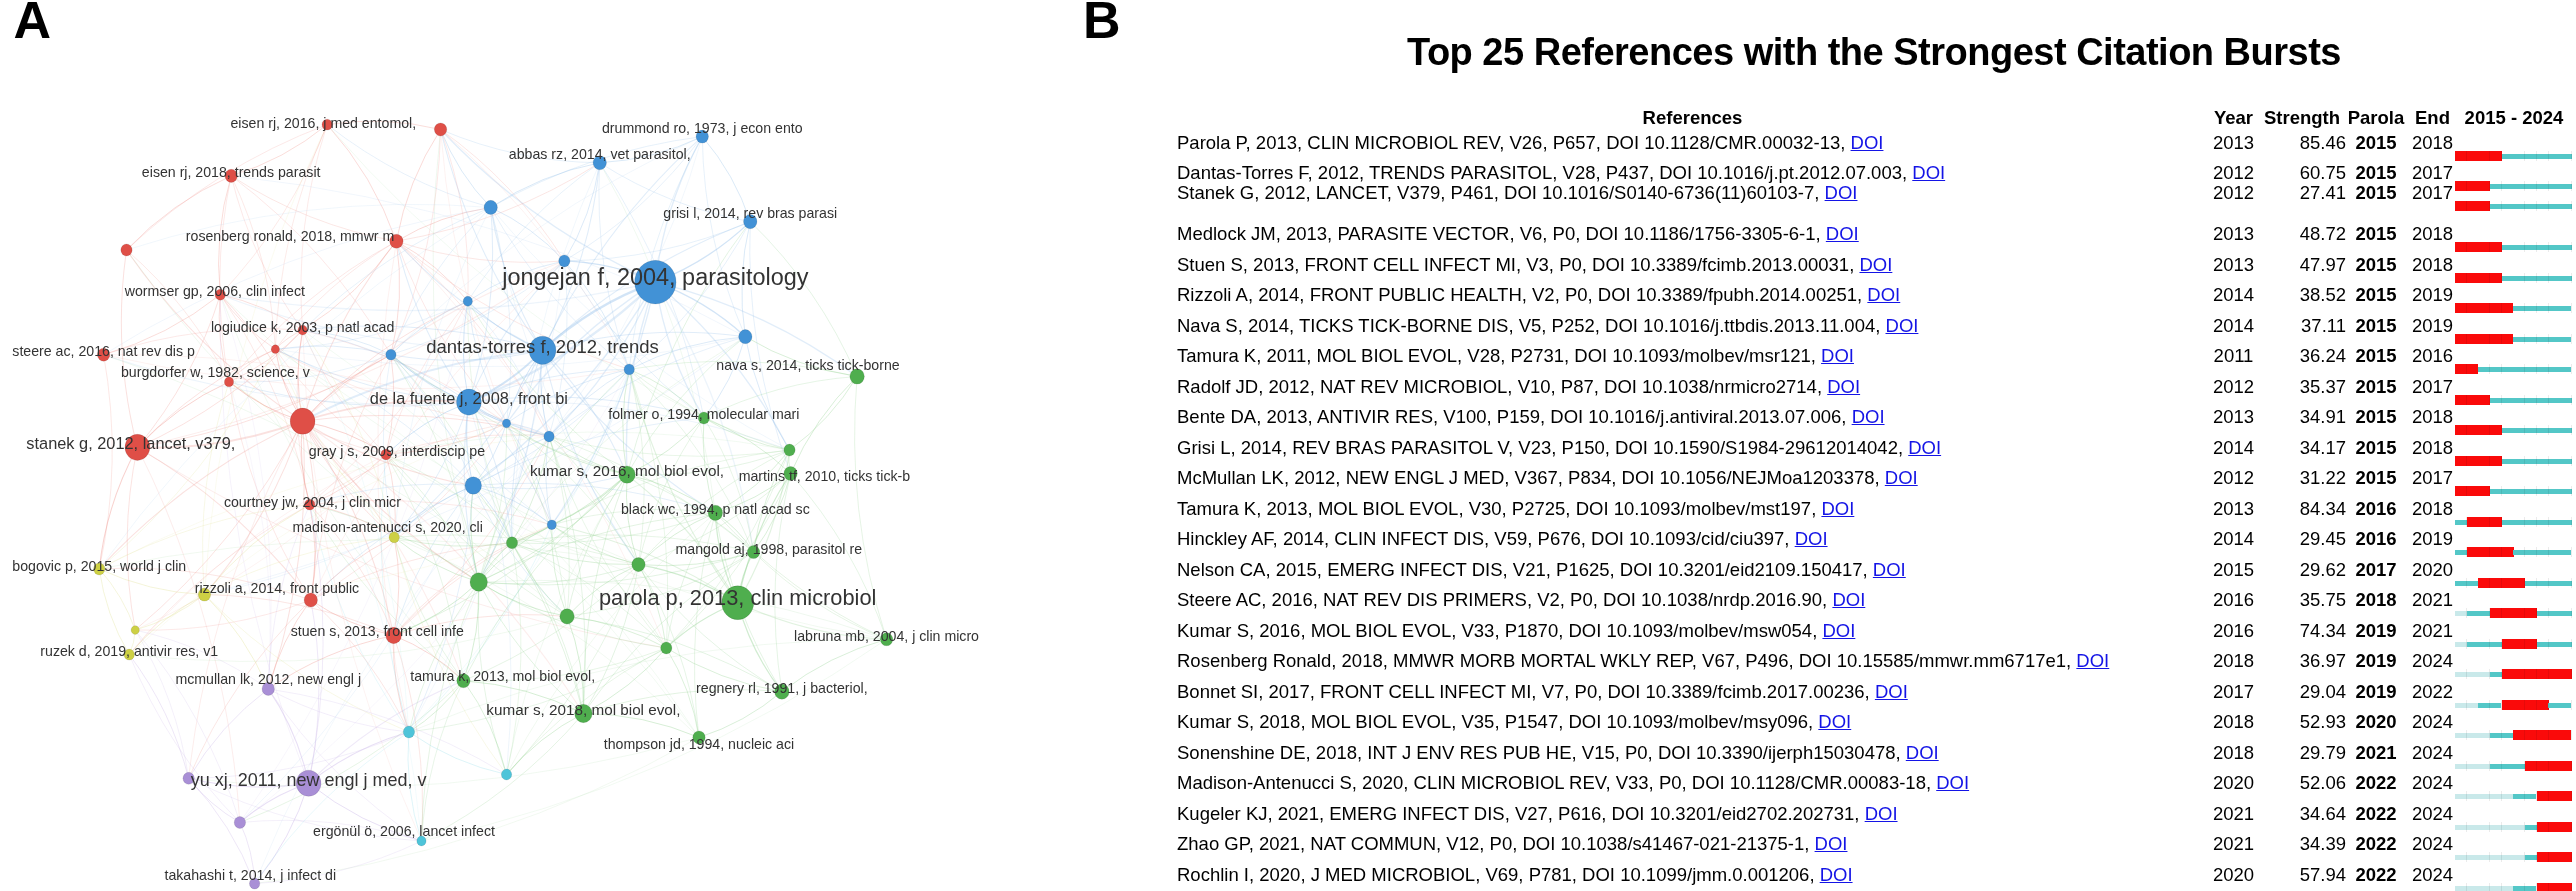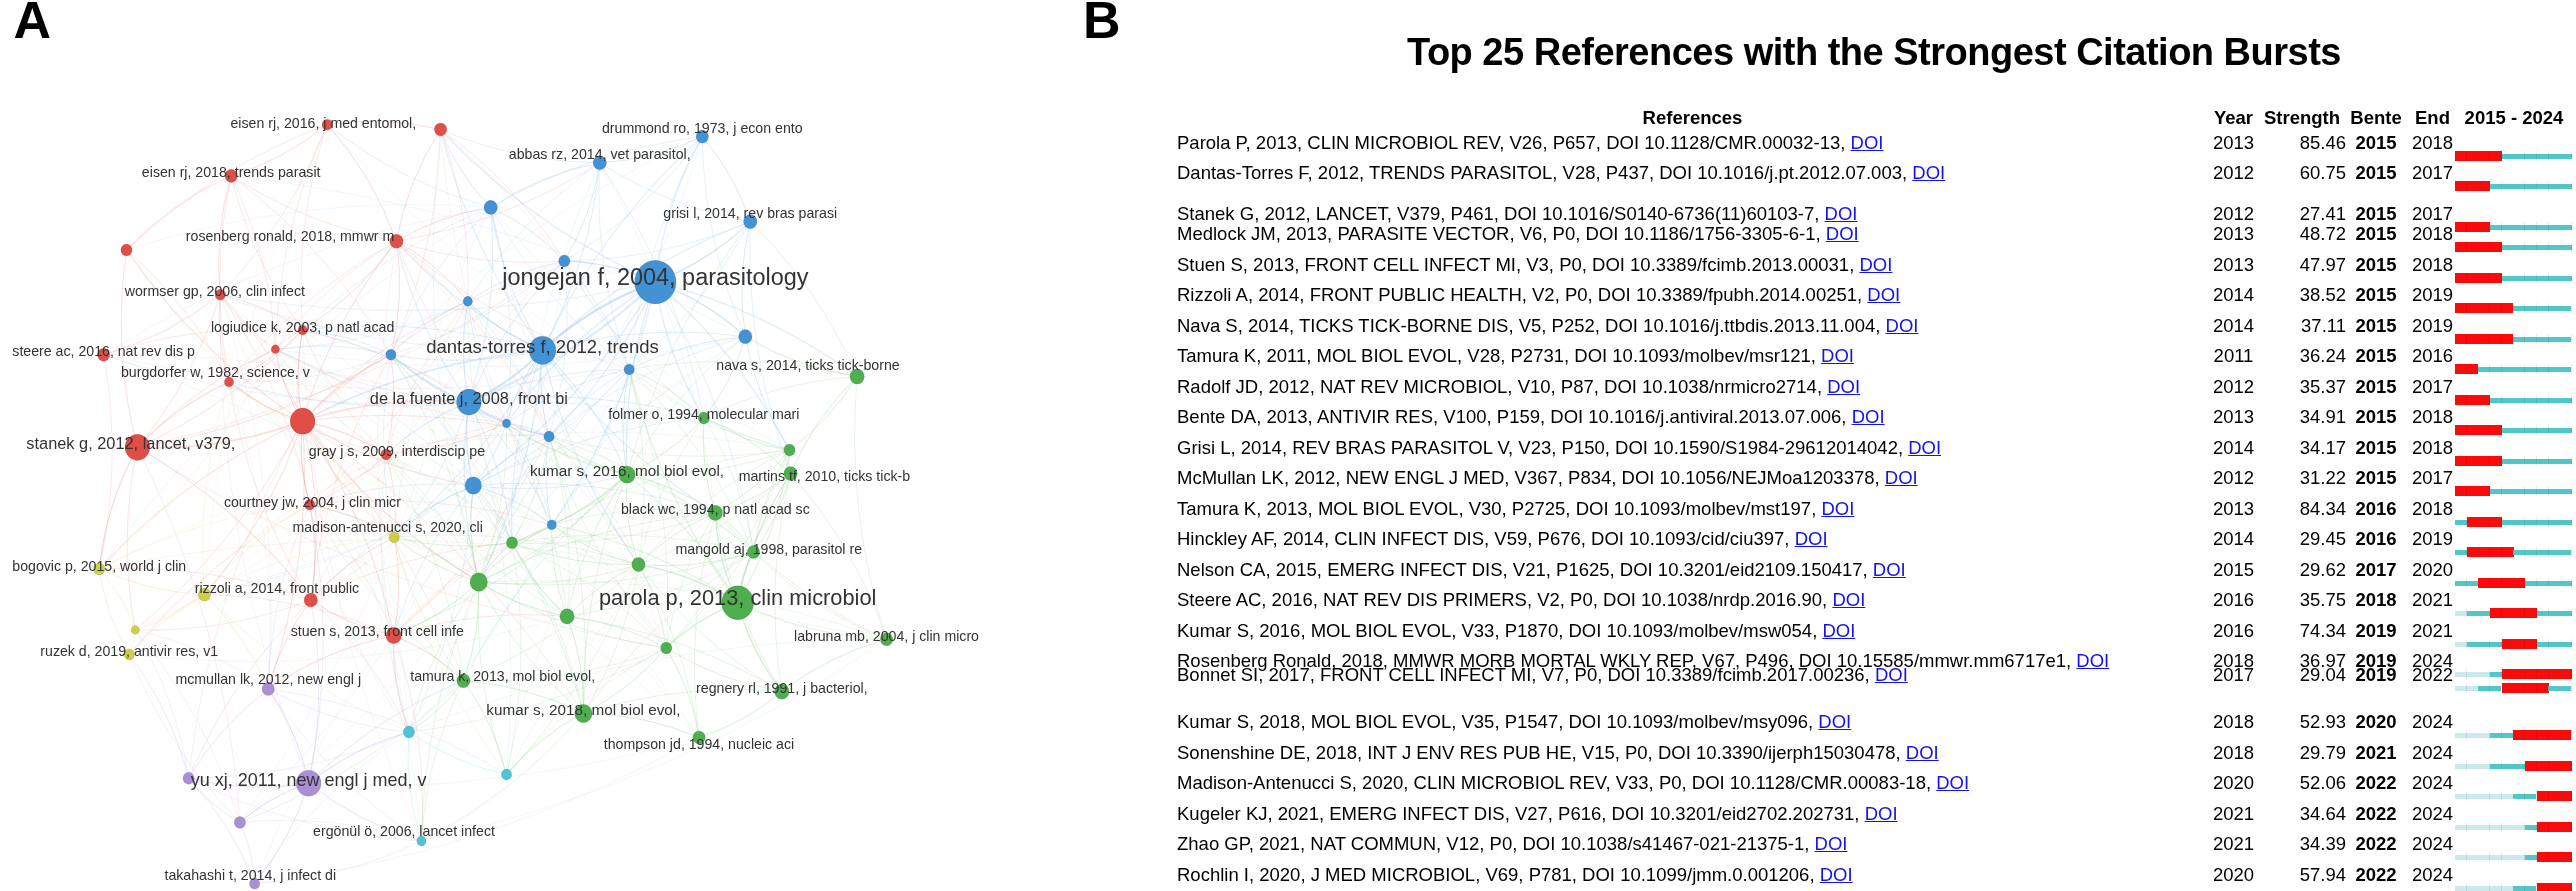--- a/index.html
+++ b/index.html
@@ -648,21 +648,21 @@
         <text x="459" y="1606" text-anchor="middle" dominant-baseline="middle" font-size="26">takahashi t, 2014, j infect di</text>
         <text x="741" y="1526" text-anchor="middle" dominant-baseline="middle" font-size="26">ergönül ö, 2006, lancet infect</text>
       </g>
     </svg>
 
   <div class="bt-title">Top 25 References with the Strongest Citation Bursts</div>
 
   <div class="hdr-cell hdr-refs">References</div>
   <div class="hdr-cell hdr-year">Year</div>
   <div class="hdr-cell hdr-strength">Strength</div>
-  <div class="hdr-cell hdr-begin">Bente</div>
+  <div class="hdr-cell hdr-begin">Parola</div>
   <div class="hdr-cell hdr-end">End</div>
   <div class="hdr-cell hdr-span">2015 - 2024</div>
 
   <div id="rows">
       <div class="trow" style="top: 128px;">
         <span class="cell c-ref">Parola P, 2013, CLIN MICROBIOL REV, V26, P657, DOI 10.1128/CMR.00032-13, <a class="doi-link" style="color: rgb(20, 20, 230);">DOI</a></span>
         <span class="cell c-year">2013</span>
         <span class="cell c-strength">85.46</span>
         <span class="cell c-begin">2015</span>
         <span class="cell c-end">2018</span>
@@ -677,21 +677,21 @@
         <span class="cell c-year">2012</span>
         <span class="cell c-strength">60.75</span>
         <span class="cell c-begin">2015</span>
         <span class="cell c-end">2017</span>
         <div class="burst-bar">
           <div class="seg" style="left: 0px; width: 35px; top: 0px; height: 10.4px; background: rgb(250, 10, 10);"></div>
           <div class="seg" style="left: 35px; width: 82px; top: 2.7px; height: 5.5px; background: rgb(83, 199, 199);"></div>
           <div class="year-ticks"></div>
         </div>
       </div>
-      <div class="trow" style="top: 199px;">
+      <div class="trow" style="top: 178px;">
         <span class="cell c-ref">Stanek G, 2012, LANCET, V379, P461, DOI 10.1016/S0140-6736(11)60103-7, <a class="doi-link" style="color: rgb(20, 20, 230);">DOI</a></span>
         <span class="cell c-year">2012</span>
         <span class="cell c-strength">27.41</span>
         <span class="cell c-begin">2015</span>
         <span class="cell c-end">2017</span>
         <div class="burst-bar">
           <div class="seg" style="left: 0px; width: 35px; top: 0px; height: 10.4px; background: rgb(250, 10, 10);"></div>
           <div class="seg" style="left: 35px; width: 82px; top: 2.7px; height: 5.5px; background: rgb(83, 199, 199);"></div>
           <div class="year-ticks"></div>
         </div>
@@ -877,21 +877,21 @@
         <span class="cell c-strength">36.97</span>
         <span class="cell c-begin">2019</span>
         <span class="cell c-end">2024</span>
         <div class="burst-bar">
           <div class="seg" style="left: 0px; width: 35px; top: 2.7px; height: 5.5px; background: rgb(201, 233, 234);"></div>
           <div class="seg" style="left: 35px; width: 11.7px; top: 2.7px; height: 5.5px; background: rgb(83, 199, 199);"></div>
           <div class="seg" style="left: 47px; width: 70px; top: 0px; height: 10.4px; background: rgb(250, 10, 10);"></div>
           <div class="year-ticks"></div>
         </div>
       </div>
-      <div class="trow" style="top: 660px;">
+      <div class="trow" style="top: 677px;">
         <span class="cell c-ref">Bonnet SI, 2017, FRONT CELL INFECT MI, V7, P0, DOI 10.3389/fcimb.2017.00236, <a class="doi-link" style="color: rgb(20, 20, 230);">DOI</a></span>
         <span class="cell c-year">2017</span>
         <span class="cell c-strength">29.04</span>
         <span class="cell c-begin">2019</span>
         <span class="cell c-end">2022</span>
         <div class="burst-bar">
           <div class="seg" style="left: 0px; width: 23px; top: 2.7px; height: 5.5px; background: rgb(201, 233, 234);"></div>
           <div class="seg" style="left: 23px; width: 23px; top: 2.7px; height: 5.5px; background: rgb(83, 199, 199);"></div>
           <div class="seg" style="left: 47px; width: 47px; top: 0px; height: 10.4px; background: rgb(250, 10, 10);"></div>
           <div class="seg" style="left: 93px; width: 23px; top: 2.7px; height: 5.5px; background: rgb(83, 199, 199);"></div>

